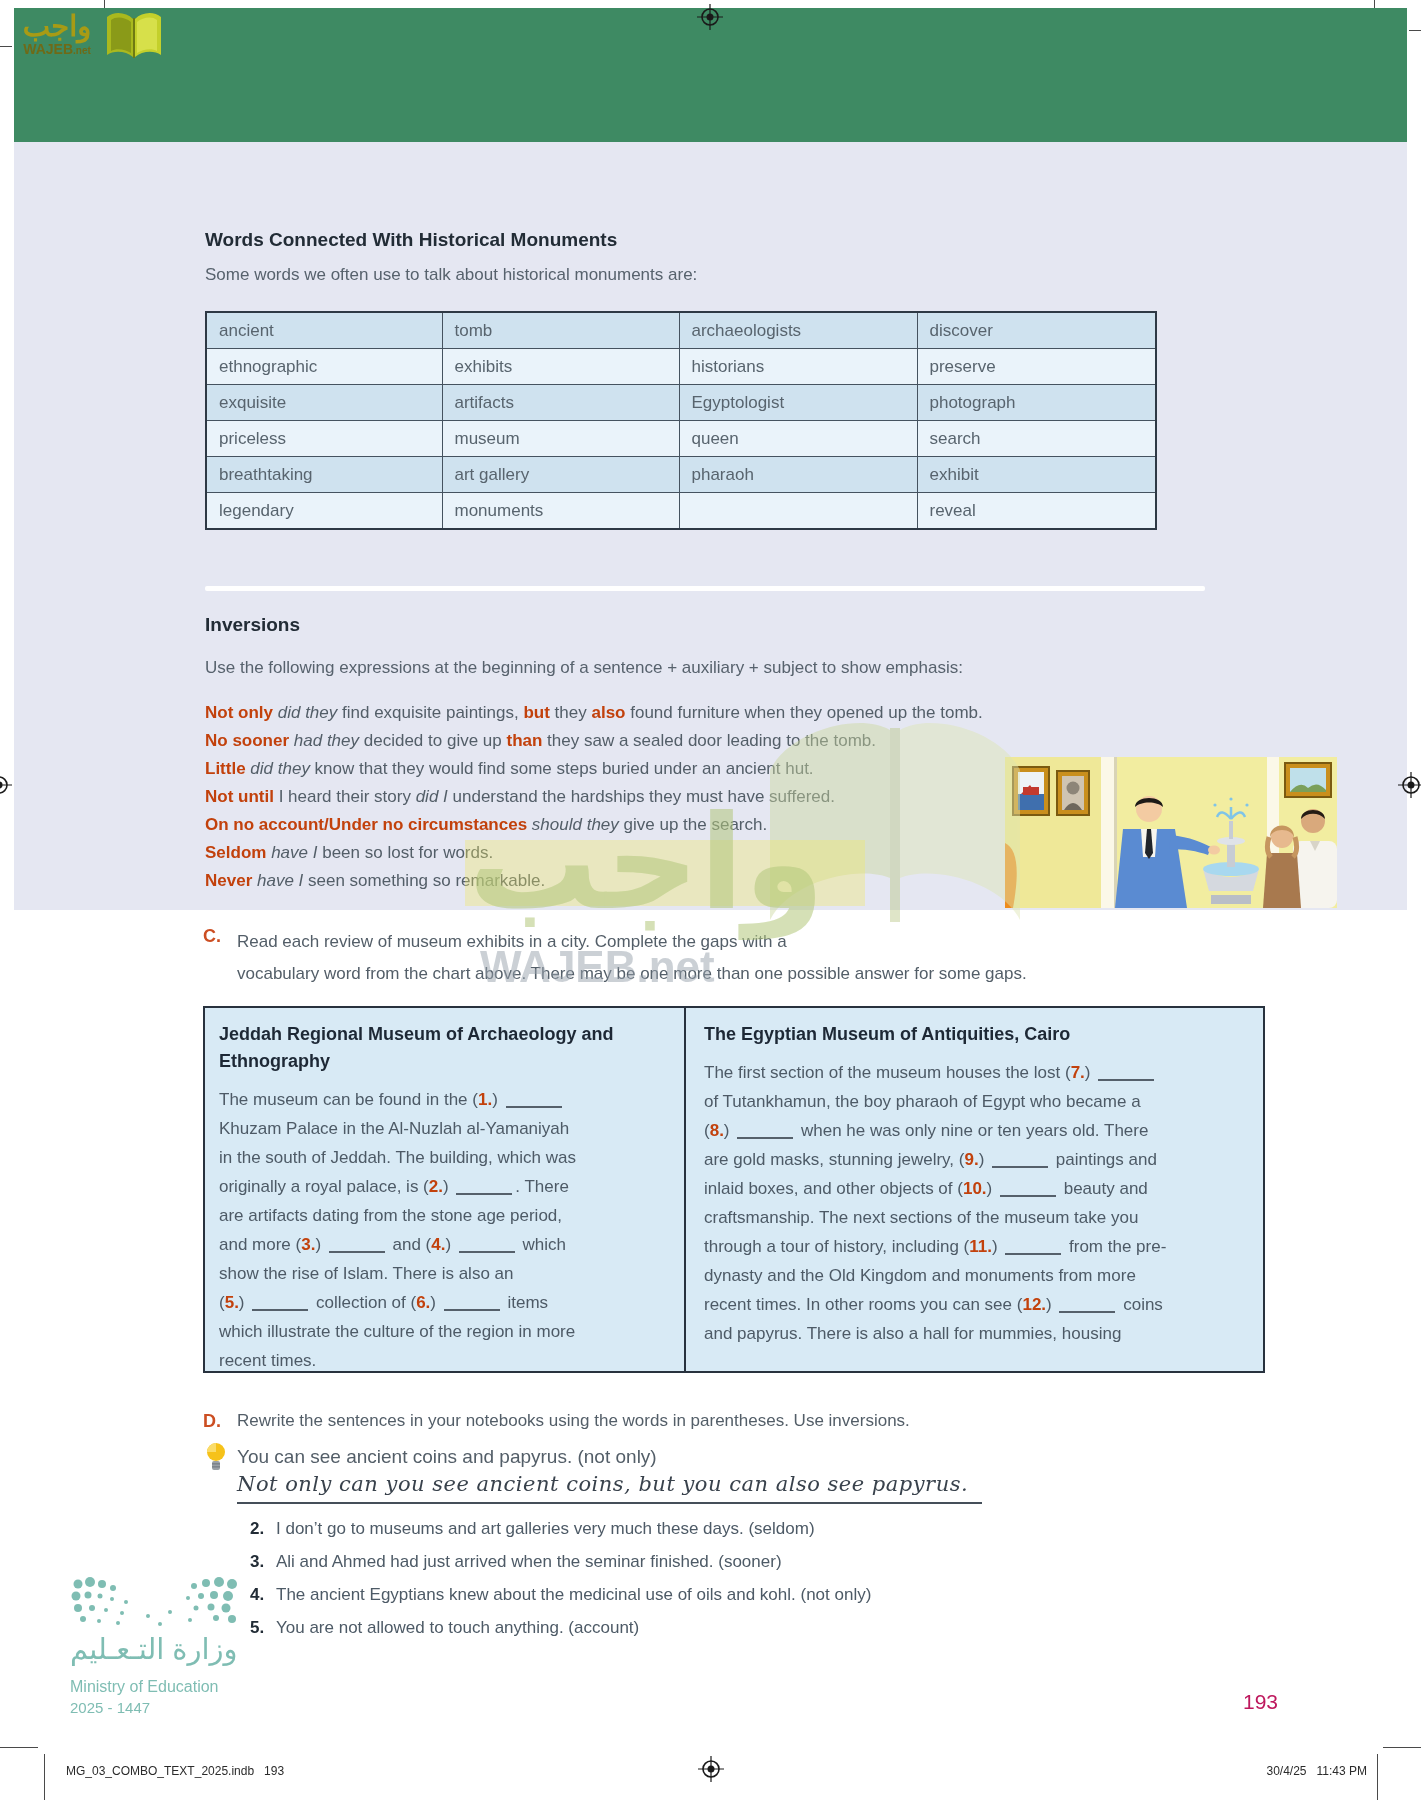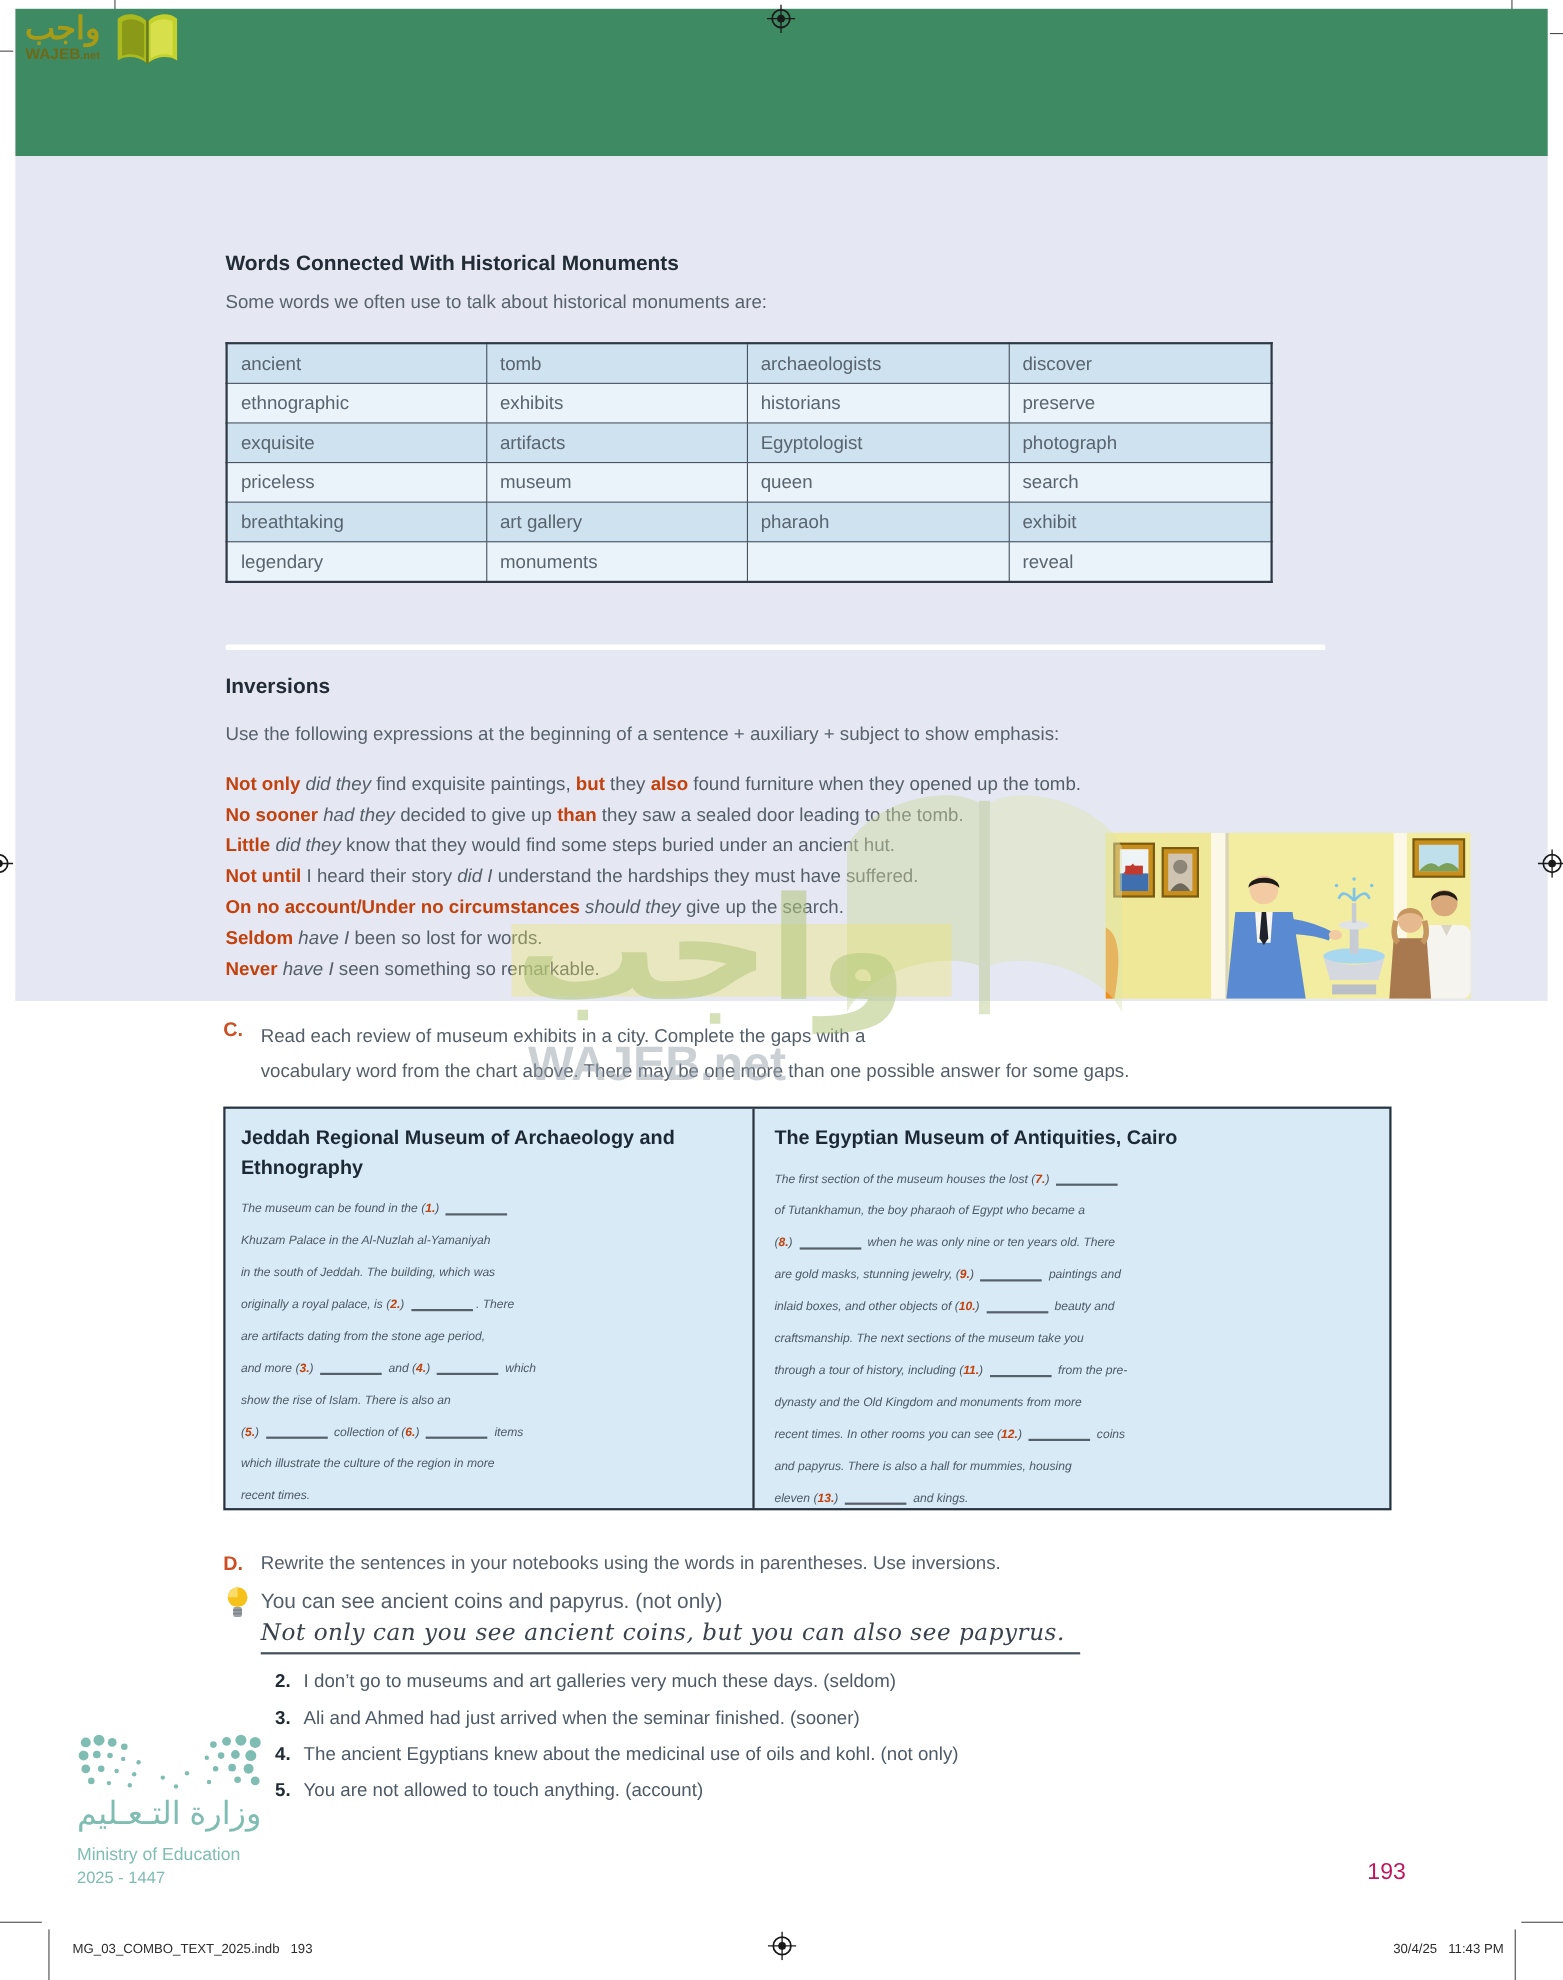--- a/index.html
+++ b/index.html
@@ -36,21 +36,21 @@
   
   .ex-label{position:absolute;font-size:18px;font-weight:bold;color:#cc4e22;}
   .c-label{left:203px;top:926px;}
   .c-prompt{position:absolute;left:237px;top:926px;font-size:17px;line-height:32px;color:#535e68;}
   .c-box{position:absolute;left:203px;top:1006px;width:1062px;height:367px;background:#d8eaf5;
          border:2px solid #28323e;box-sizing:border-box;}
   .c-col{position:absolute;top:0;bottom:0;box-sizing:border-box;}
   .c-left{left:0;width:479px;padding:13px 12px 0 14px;}
   .c-right{left:479px;right:0;border-left:2px solid #28323e;padding:13px 14px 0 18px;}
   .c-col h3{margin:0 0 10px 0;font-size:18px;line-height:27px;color:#1d2835;}
-  .c-line{font-size:11px;line-height:29px;white-space:nowrap;color:#4d5a66;font-style:italic;}
+  .c-line{font-size:17px;line-height:29px;white-space:nowrap;color:#4d5a66;}
   
   .d-label{left:203px;top:1411px;}
   .d-prompt{position:absolute;left:237px;top:1411px;font-size:17px;color:#535e68;}
   .bulb{position:absolute;left:206px;top:1442px;}
   .d-example{position:absolute;left:237px;top:1446px;font-size:19px;color:#535e68;}
   .d-answer{position:absolute;left:237px;top:1472px;font-family:"DejaVu Serif",serif;font-style:italic;
             font-size:21px;color:#39424c;border-bottom:2px solid #454f59;padding:0 14px 6px 0;letter-spacing:.5px;}
   .d-items{position:absolute;left:250px;top:1519px;font-size:17px;color:#4d5a66;}
   .d-item{height:33px;line-height:20px;}
   .d-num{display:inline-block;width:26px;font-weight:bold;color:#222c36;}
@@ -279,21 +279,20 @@
       <div class="c-line"><span>The first section of the museum houses the lost (</span><span class="b">7.</span><span>) </span><span class="gap"></span></div>
       <div class="c-line"><span>of Tutankhamun, the boy pharaoh of Egypt who became a</span></div>
       <div class="c-line"><span>(</span><span class="b">8.</span><span>) </span><span class="gap"></span><span> when he was only nine or ten years old. There</span></div>
       <div class="c-line"><span>are gold masks, stunning jewelry, (</span><span class="b">9.</span><span>) </span><span class="gap"></span><span> paintings and</span></div>
       <div class="c-line"><span>inlaid boxes, and other objects of (</span><span class="b">10.</span><span>) </span><span class="gap"></span><span> beauty and</span></div>
       <div class="c-line"><span>craftsmanship. The next sections of the museum take you</span></div>
       <div class="c-line"><span>through a tour of history, including (</span><span class="b">11.</span><span>) </span><span class="gap"></span><span> from the pre-</span></div>
       <div class="c-line"><span>dynasty and the Old Kingdom and monuments from more</span></div>
       <div class="c-line"><span>recent times. In other rooms you can see (</span><span class="b">12.</span><span>) </span><span class="gap"></span><span> coins</span></div>
       <div class="c-line"><span>and papyrus. There is also a hall for mummies, housing</span></div>
-      <div class="c-line"><span>eleven (</span><span class="b">13.</span><span>) </span><span class="gap"></span><span> and kings.</span></div>
     </div>
   </div>
 
   <div class="ex-label d-label">D.</div>
   <div class="d-prompt">Rewrite the sentences in your notebooks using the words in parentheses. Use inversions.</div>
   <span class="bulb">
     <svg width="20" height="34" viewBox="0 0 20 34">
       <circle cx="10" cy="10" r="9" fill="#f6c21a"></circle>
       <path d="M10,1 A9,9 0 0 0 1,10 L10,10 Z" fill="#fadc6a"></path>
       <rect x="6" y="19" width="8" height="9" rx="2" fill="#9aa0a6"></rect>

